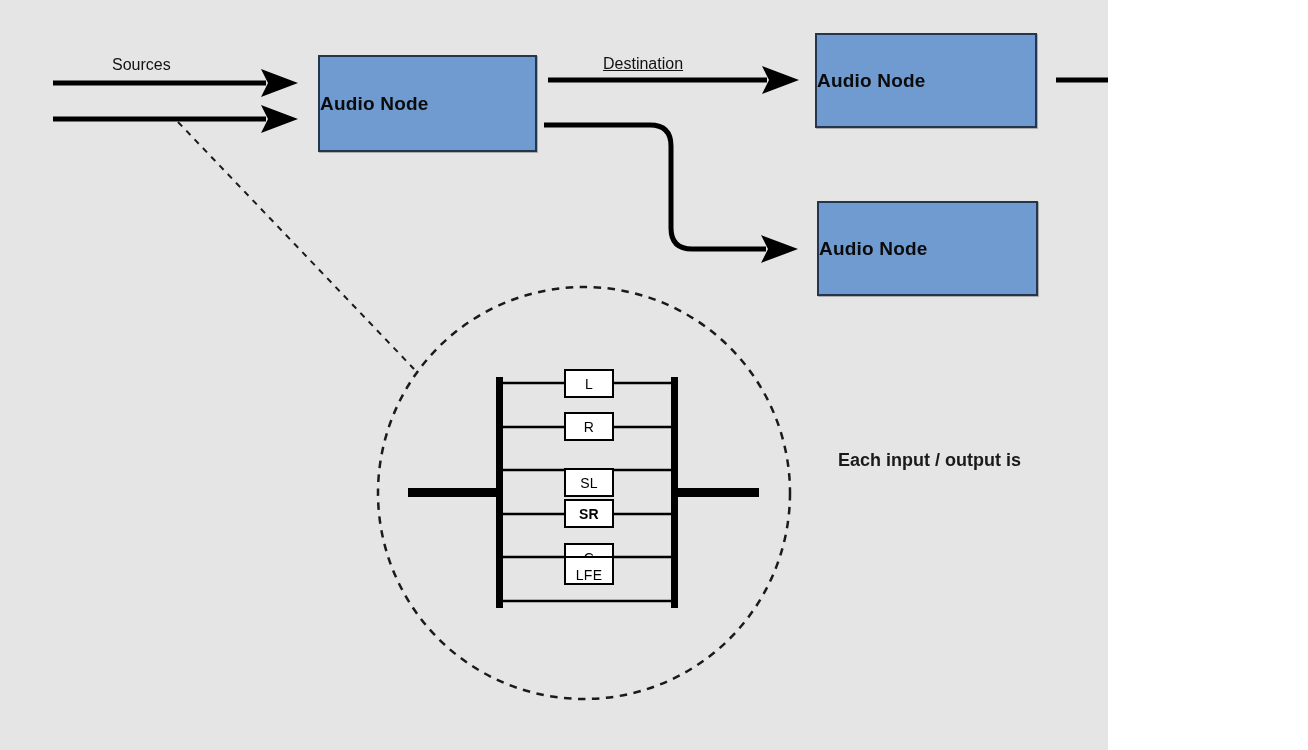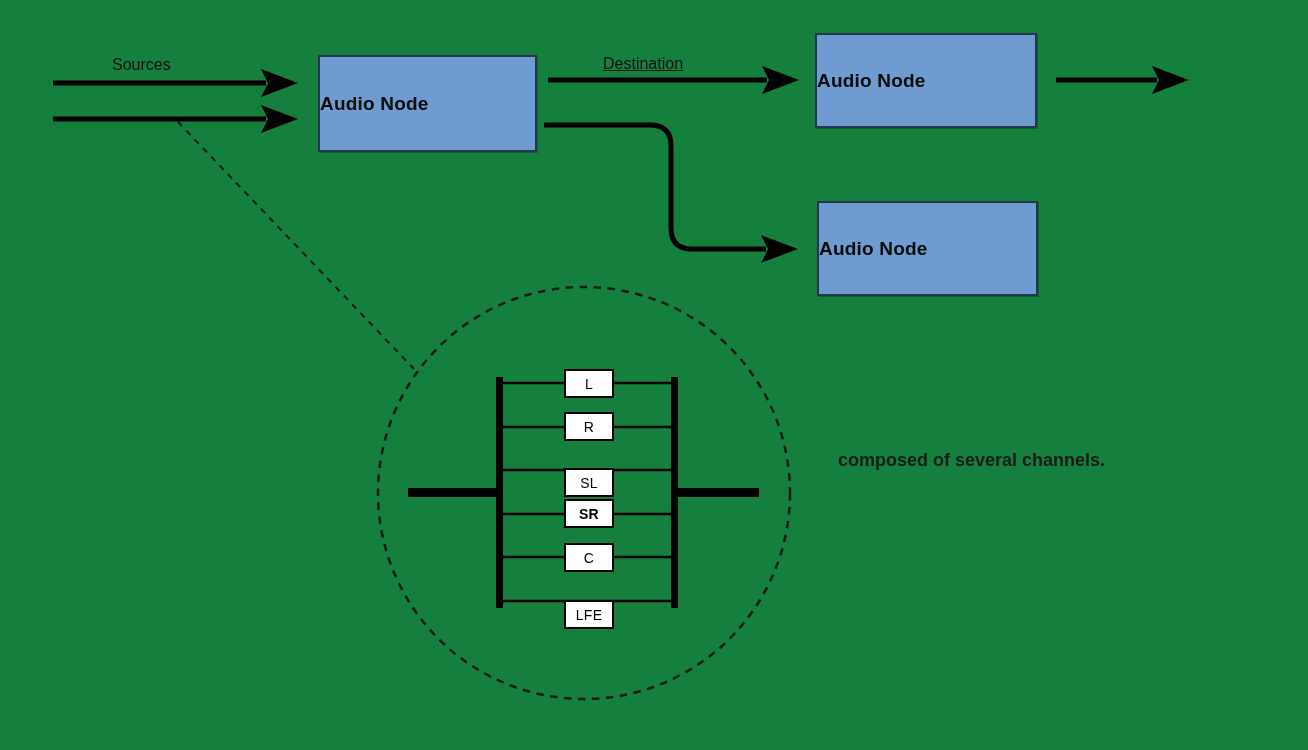--- a/index.html
+++ b/index.html
@@ -1,17 +1,17 @@
 <!DOCTYPE html>
 <html style="--node-fill: #6f9bd0; --node-border: #24364d;"><head>
 <meta charset="utf-8">
 <style>
   html,body{margin:0;padding:0;background:#ffffff;}
   .canvas{
-    position:relative;width:1308px;height:750px;background:#15803d;overflow:hidden;
+    position:relative;width:1108px;height:750px;background:#e5e5e5;overflow:hidden;
     font-family:"Liberation Sans","DejaVu Sans",sans-serif;
   }
   .canvas svg{position:absolute;left:0;top:0;}
   .node{
     position:absolute;
     background:var(--node-fill,#6f9bd0);
     border:2px solid var(--node-border,#24364d);
     display:flex;align-items:center;justify-content:flex-start;
     box-sizing:border-box;
     box-shadow:1px 1px 0 rgba(0,0,0,0.25);
@@ -108,21 +108,21 @@
   </div>
   <div class="chbox" style="top:468px;">
     <span>SL</span>
   </div>
   <div class="chbox" style="top:499px;font-weight:bold;">
     <span>SR</span>
   </div>
   <div class="chbox" style="top:543px;">
     <span>C</span>
   </div>
-  <div class="chbox" style="top:600px;">
+  <div class="chbox" style="top:556px;align-items:flex-end;">
     <span>LFE</span>
   </div>
 
   <div class="caption">
-    <div>composed of several channels.</div>
+    <div>Each input / output is</div>
   </div>
 
 </div>
 
 </body></html>

